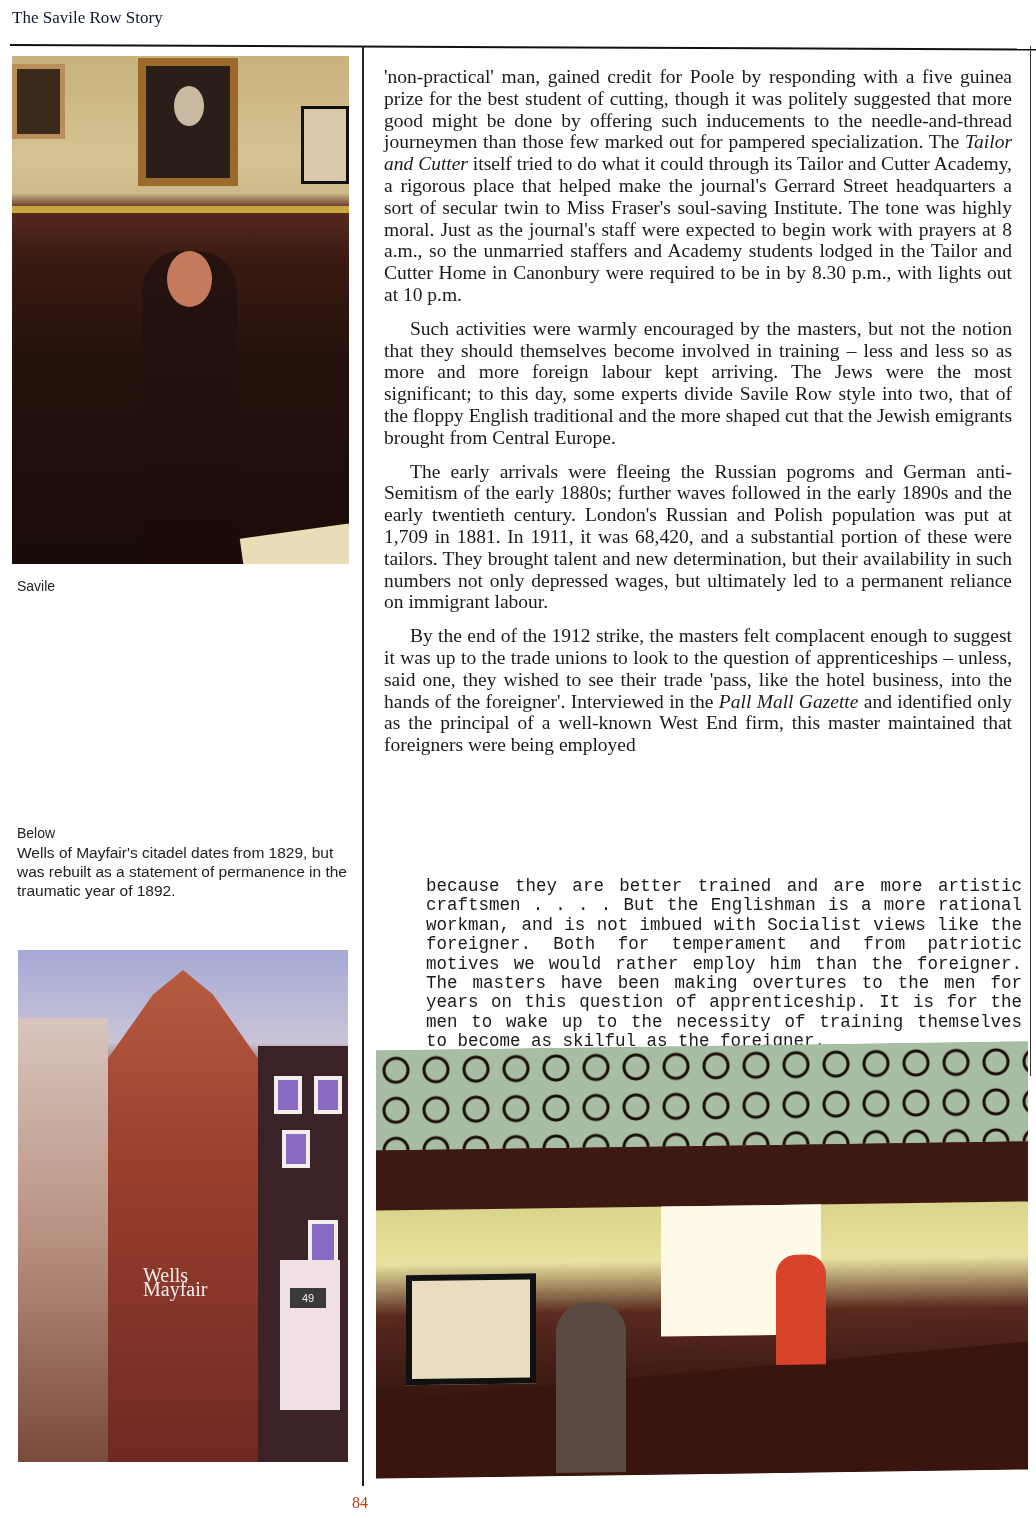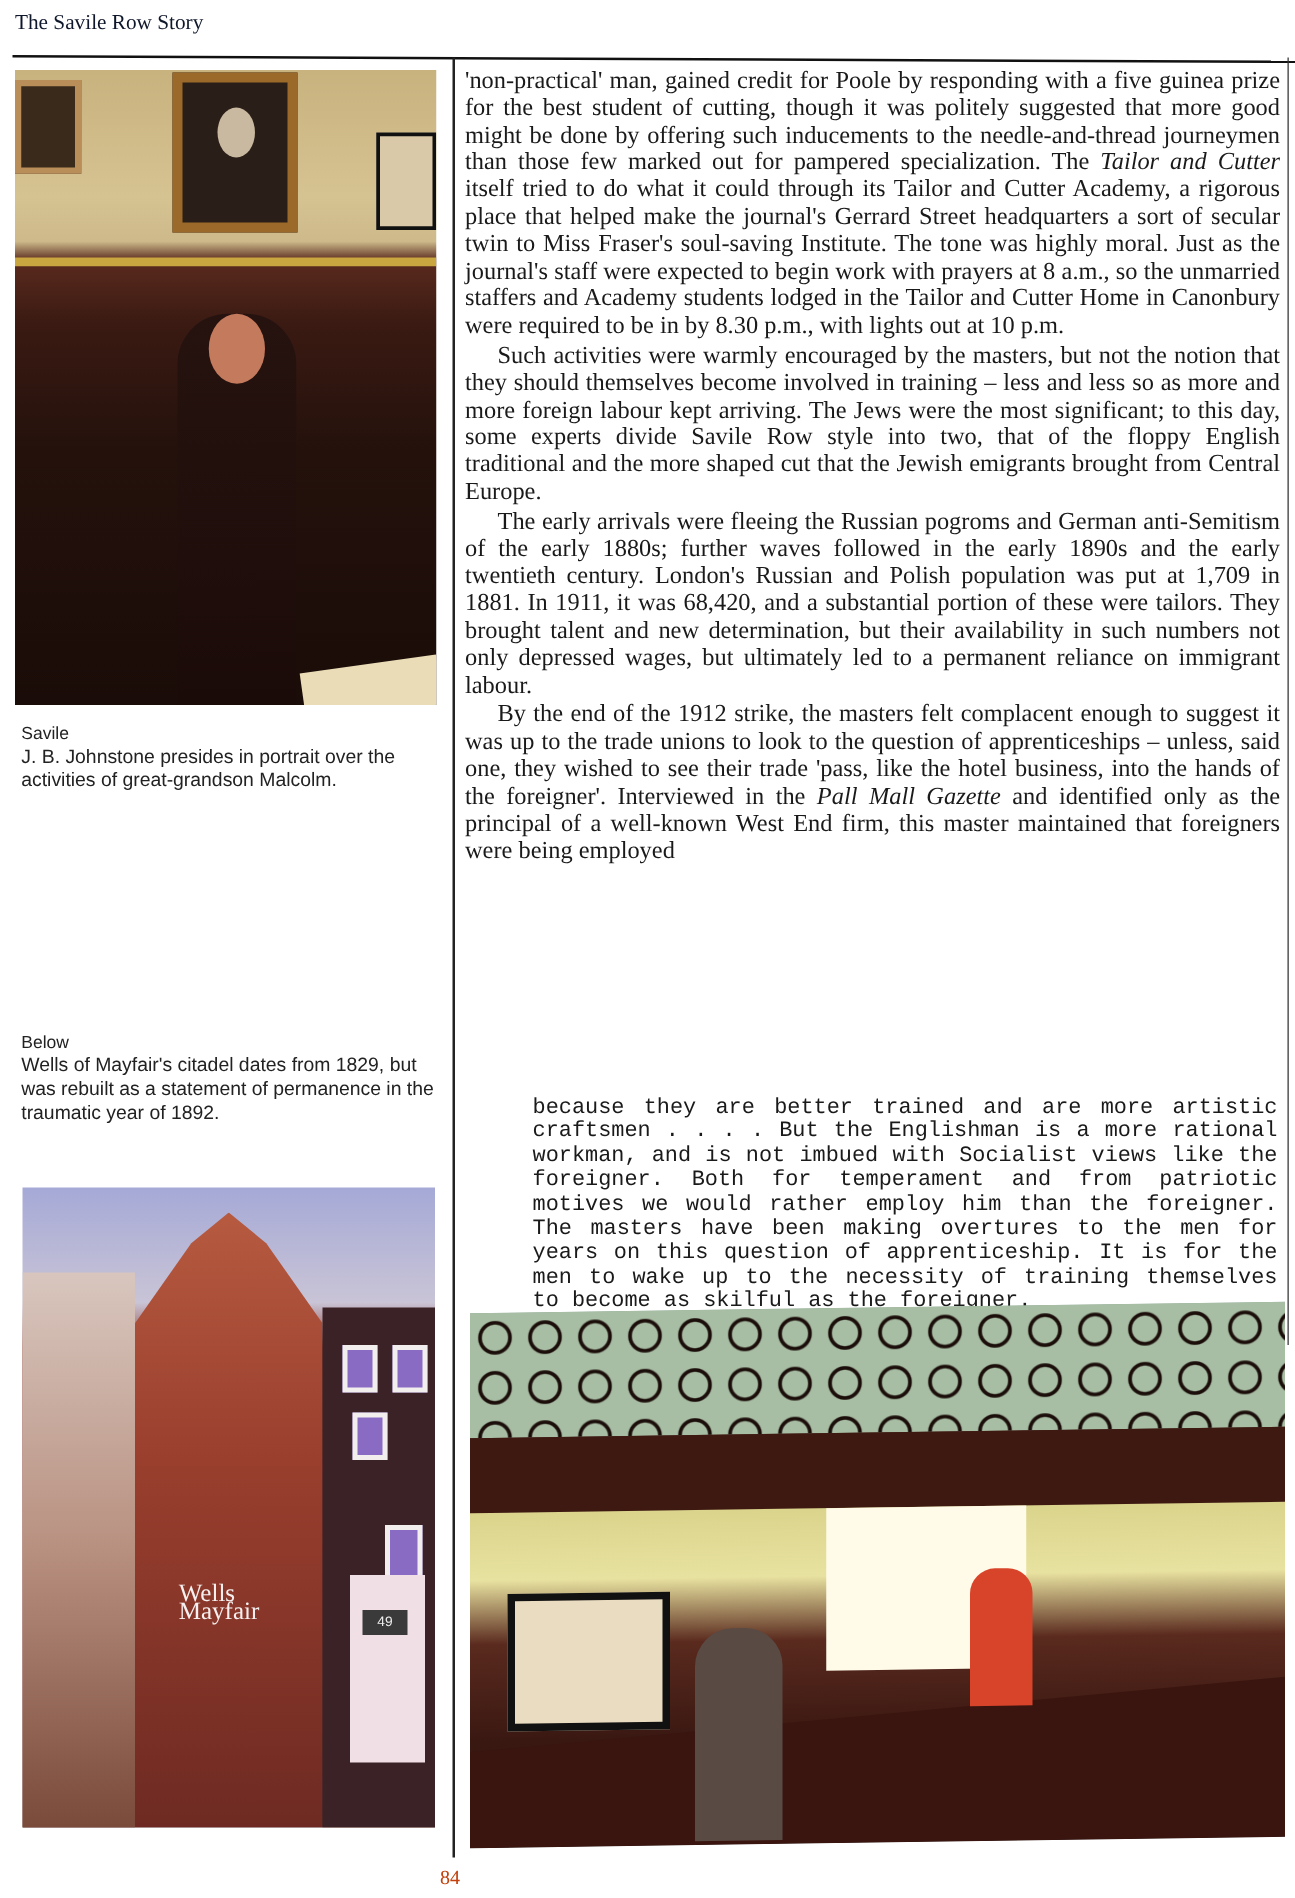--- a/index.html
+++ b/index.html
@@ -127,21 +127,21 @@
     .caption .label { font-size: 14px; margin-bottom: 2px; }
     .caption .text { font-size: 15.5px; line-height: 19px; }
     .caption-above { top: 578px; }
     .caption-below { top: 825px; }
 
     
     .body-text {
       position: absolute; left: 372px; top: 54px; width: 652px;
       font-size: 19.5px; line-height: 21.8px; text-align: justify; color: #1a1a1a;
     }
-    .body-text p { margin: 0; text-indent: 0; }
+    .body-text p { margin: 12px; text-indent: 0; }
     .body-text p.indent { text-indent: 26px; }
     .body-text p.indent { margin-top: 2px; }
     .body-text em { font-style: italic; }
 
     .block-quote {
       position: absolute; left: 426px; top: 877px; width: 596px;
       font-size: 17.5px; line-height: 19.4px; text-align: justify; color: #1a1a1a;
     }
     .block-quote p { margin: 0; font-family: Liberation Mono, monospace; }
 
@@ -164,21 +164,20 @@
     </div>
   <div class="portrait-right"></div>
   <div class="brass"></div>
   <div class="man"></div>
   <div class="man-head"></div>
   <div class="ledger"></div>
 </div>
 
 <div class="caption caption-above">
   <div class="label">Savile</div>
-  <div class="text">J. B. Johnstone presides in portrait over the activities of great-grandson Malcolm.</div>
 </div>
 
 <div class="caption caption-below">
   <div class="label">Below</div>
   <div class="text">Wells of Mayfair's citadel dates from 1829, but was rebuilt as a statement of permanence in the traumatic year of 1892.</div>
 </div>
 
 <div class="photo photo-bottom" aria-label="Red brick ornate shop facade with Wells of Mayfair sign">
   <div class="left-bldg"></div>
   <div class="center-bldg"></div>

